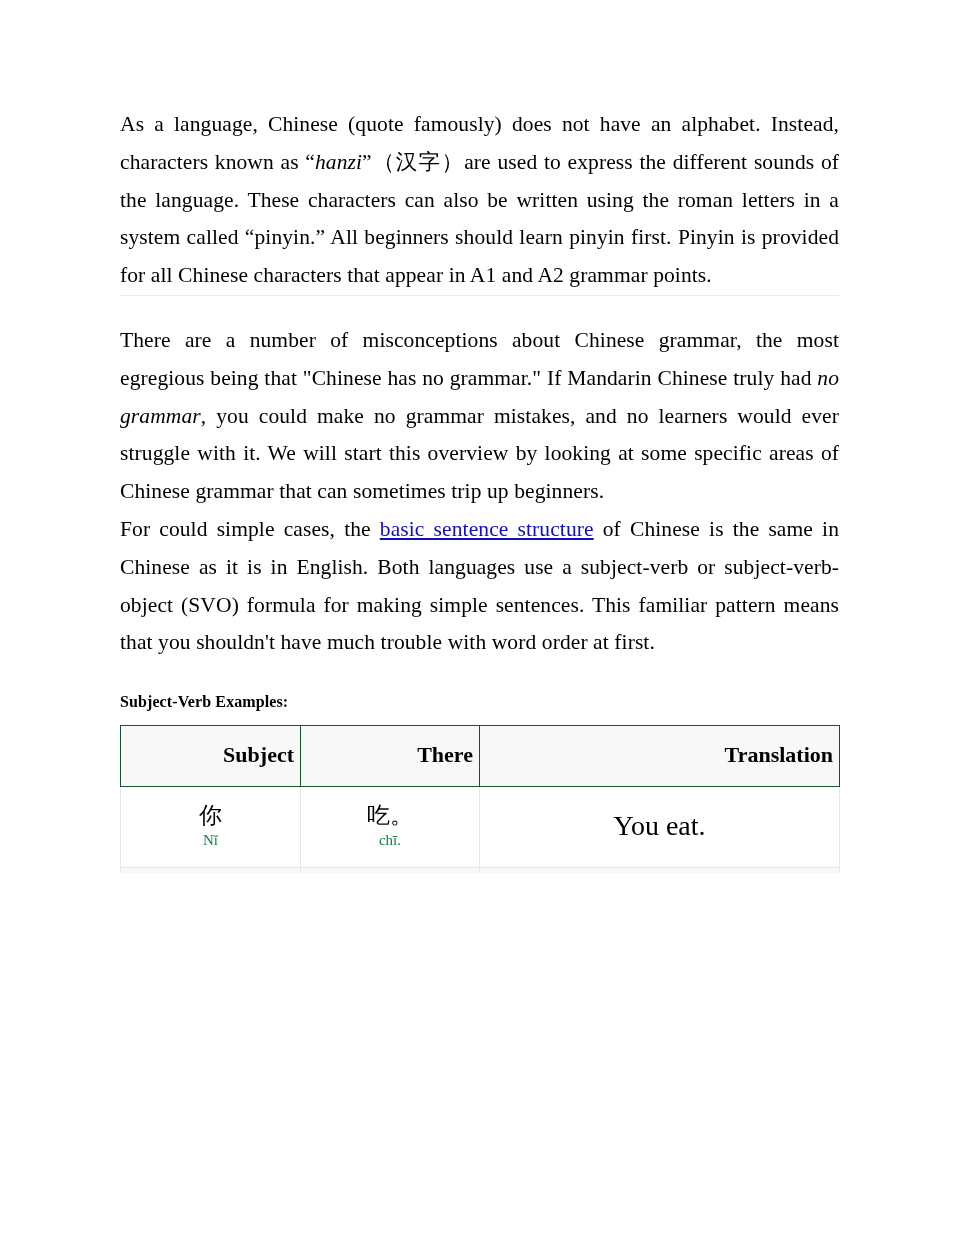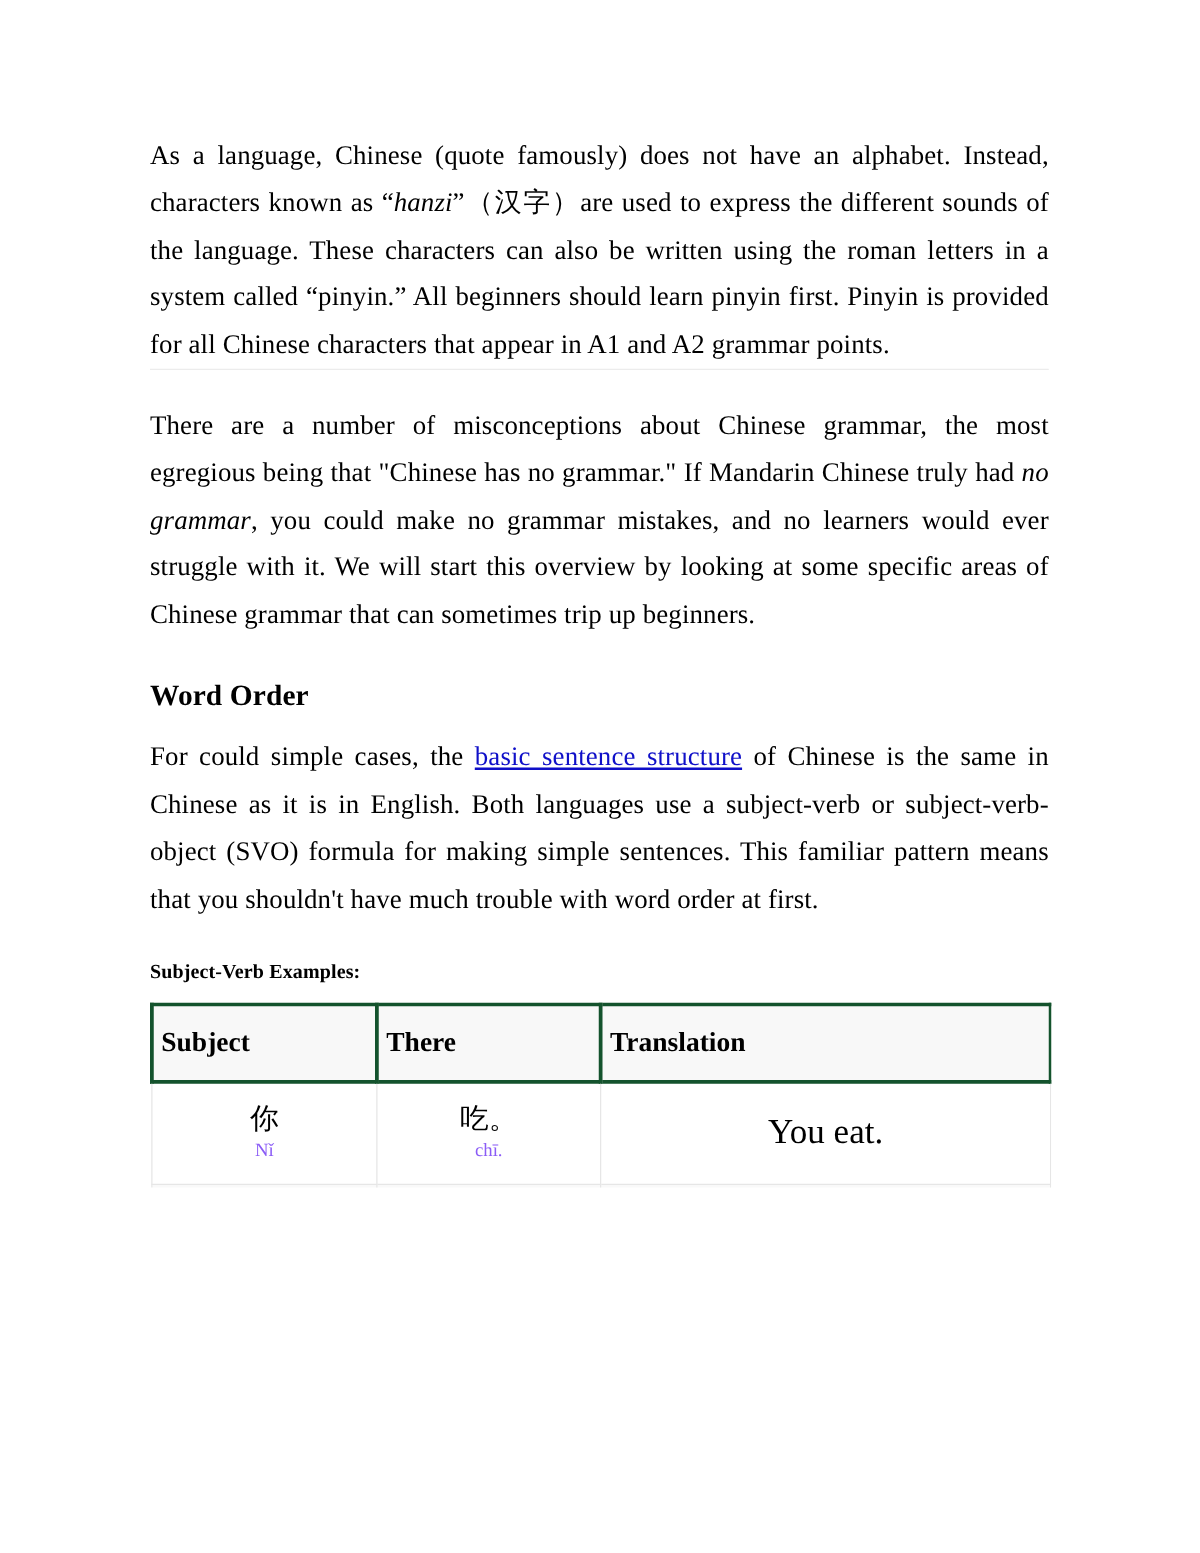--- a/index.html
+++ b/index.html
@@ -86,24 +86,24 @@
     width: 719px;
     table-layout: fixed;
     margin: 0;
   }
   table.examples col.c-subject { width: 180px; }
   table.examples col.c-verb    { width: 179px; }
   table.examples col.c-trans   { width: 360px; }
 
   table.examples th {
     background: #f8f8f8;
-    border: 3px solid #14532d;
+    border: 1px solid #14532d;
     font-size: 22px;
     font-weight: bold;
-    text-align: left;
+    text-align: right;
     padding: 16px 6px 17px 6px;
     line-height: 1.2;
   }
 
   table.examples td {
     border: 1px solid #e6e6e6;
     text-align: center;
     vertical-align: middle;
     padding: 14px 6px 16px 6px;
     background: #ffffff;
@@ -111,21 +111,21 @@
 
   .hanzi {
     font-family: "DejaVu Sans", "Liberation Sans", sans-serif;
     font-size: 23px;
     line-height: 1.25;
     color: #000;
     display: block;
   }
   .pinyin {
     font-size: 15px;
-    color: #8b5cf6;
+    color: #15803d;
     line-height: 1.3;
     display: block;
     margin-top: 2px;
   }
   .translation {
     font-size: 28px;
     line-height: 1.3;
   }
 
   tr.clipped-row td {
@@ -145,21 +145,20 @@
 
 <div class="page">
   <div class="content">
 
     <p class="body-text first"><span>As a language, Chinese (quote famously) does not have an alphabet. Instead, characters known as “</span><em class="ital">hanzi</em><span>”（汉字）are used to express the different sounds of the language. These characters can also be written using the roman letters in a system called “pinyin.” All beginners should learn pinyin first. Pinyin is provided for all Chinese characters that appear in A1 and A2 grammar points.</span></p>
 
     <div class="rule"></div>
 
     <p class="body-text"><span>There are a number of misconceptions about Chinese grammar, the most egregious being that "Chinese has no grammar." If Mandarin Chinese truly had </span><em class="ital">no grammar</em><span>, you could make no grammar mistakes, and no learners would ever struggle with it. We will start this overview by looking at some specific areas of Chinese grammar that can sometimes trip up beginners.</span></p>
 
-    <h3 class="h3">Word Order</h3>
 
     <p class="body-text"><span>For could simple cases, the </span><a class="inline-link" href="#">basic sentence structure</a><span> of Chinese is the same in Chinese as it is in English. Both languages use a subject-verb or subject-verb-object (SVO) formula for making simple sentences. This familiar pattern means that you shouldn't have much trouble with word order at first.</span></p>
 
     <p class="lead-bold">Subject-Verb Examples:</p>
 
     <div class="table-clip">
       <table class="examples">
         <colgroup>
           <col class="c-subject">
             <col class="c-verb">

